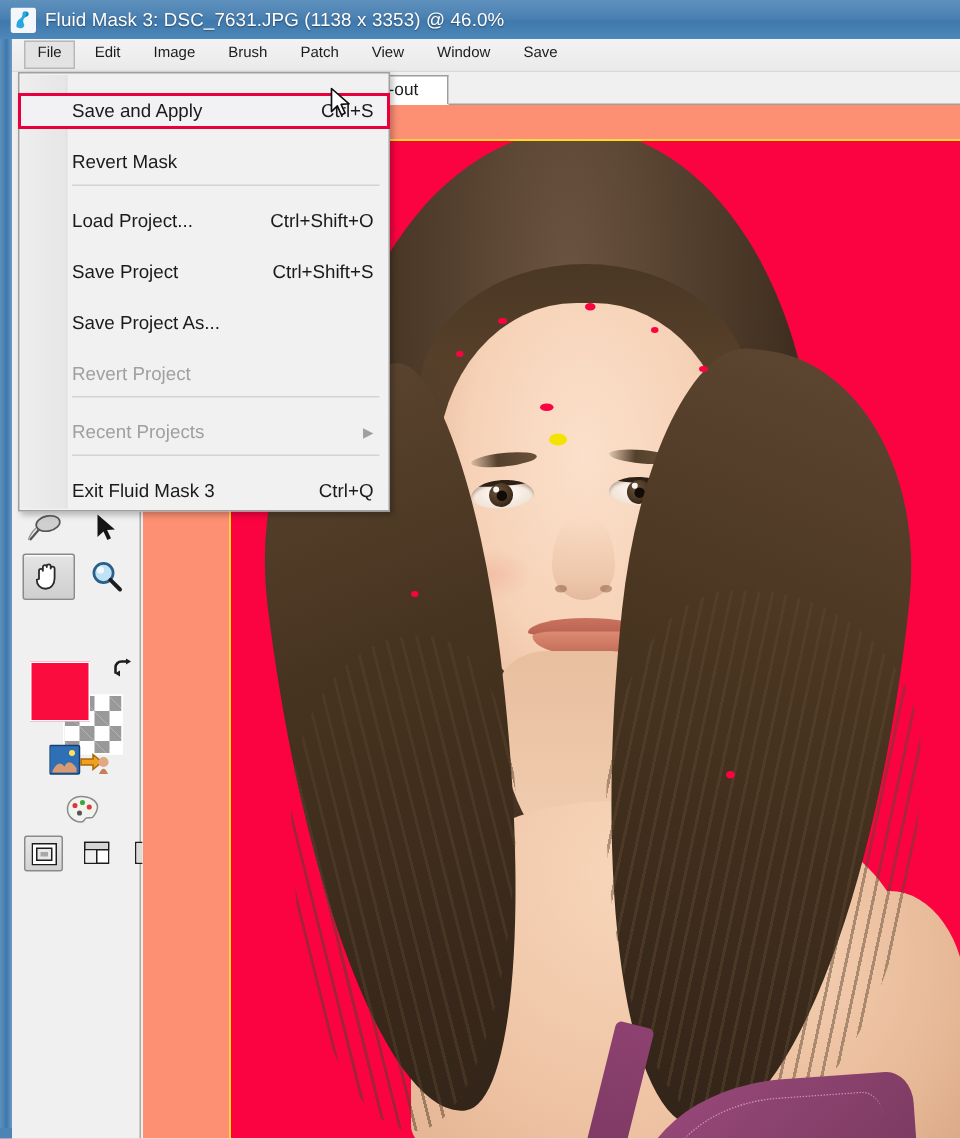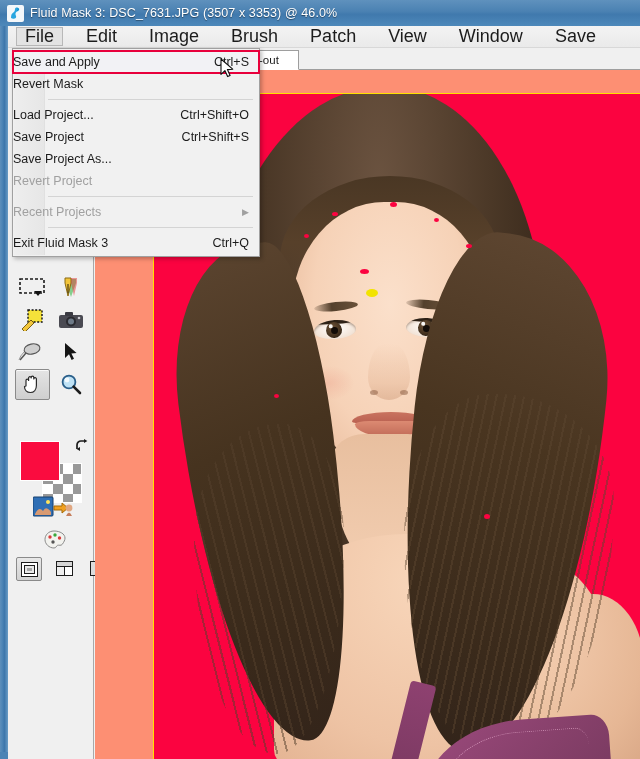--- a/index.html
+++ b/index.html
@@ -67,24 +67,24 @@
     left: 8px; top: 26px;
     width: 632px; height: 22px;
     background: linear-gradient(to bottom, #f3f3f3 0%, #eaeaea 100%);
     border-bottom: 1px solid #d8d8d8;
     box-sizing: border-box;
     display: flex;
     align-items: center;
     padding-left: 8px;
   }
   .menu-item {
-    font-size: 18px;
+    font-size: 10px;
     color: #1c1c1c;
     padding: 2px 9px 3px 9px;
-    margin-right: 14px;
+    margin-right: 4px;
     line-height: 14px;
     cursor: default;
     white-space: nowrap;
   }
   .menu-item.open {
     background: #e3e3e3;
     border: 1px solid #b8b8b8;
     padding: 1px 8px 2px 8px;
   }
 
@@ -514,26 +514,28 @@
     left: 1px; top: 1px;
     width: 30px; bottom: 1px;
     background: linear-gradient(to right,#eeeeee,#e6e6e6);
     border-right: 1px solid #e0e0e0;
   }
   .dd-item {
     position: relative;
     height: 22px;
     display: flex;
     align-items: center;
+    padding-left: 35px;
     padding-right: 10px;
     font-size: 12.5px;
     color: #1b1b1b;
     cursor: default;
     z-index: 2;
     box-sizing: border-box;
+    margin-top: 12px;
   }
   .dd-item.disabled { color: #a0a0a0; align-items: center; }
   .dd-item .accel {
     margin-left: auto;
     font-size: 12.5px;
     color: #1b1b1b;
     padding-left: 24px;
   }
   .dd-sep {
     position: relative;
@@ -568,21 +570,21 @@
 <div id="app">
 
   <div class="titlebar">
     <div class="title-icon">
       <svg width="17" height="17" viewBox="0 0 17 17">
         <rect x="0" y="0" width="17" height="17" rx="2" fill="#f4f7fa"></rect>
         <path d="M4 13 C4 6 8 9 8 4 C8 2.5 10 2 11.5 3 C13 4 12 6 10 6.5 C8.5 7 8 9 9 11 C9.8 12.6 8 14.2 6 13.8 Z" fill="#2aa6e0"></path>
         <path d="M10.5 3.2 C11.6 3.6 11.6 5 10.3 5.6" fill="none" stroke="#0c7cb8" stroke-width="0.8"></path>
       </svg>
     </div>
-    <div class="title-text">Fluid Mask 3: DSC_7631.JPG (3507 x 3353) @ 46.0%</div>
+    <div class="title-text">Fluid Mask 3: DSC_7631.JPG (1138 x 3353) @ 46.0%</div>
   </div>
 
   <div class="frame-left"></div>
   <div class="frame-bottomcorner"></div>
 
   <div class="menubar">
     <div class="menu-item open">File</div>
     <div class="menu-item">Edit</div>
     <div class="menu-item">Image</div>
     <div class="menu-item">Brush</div>

